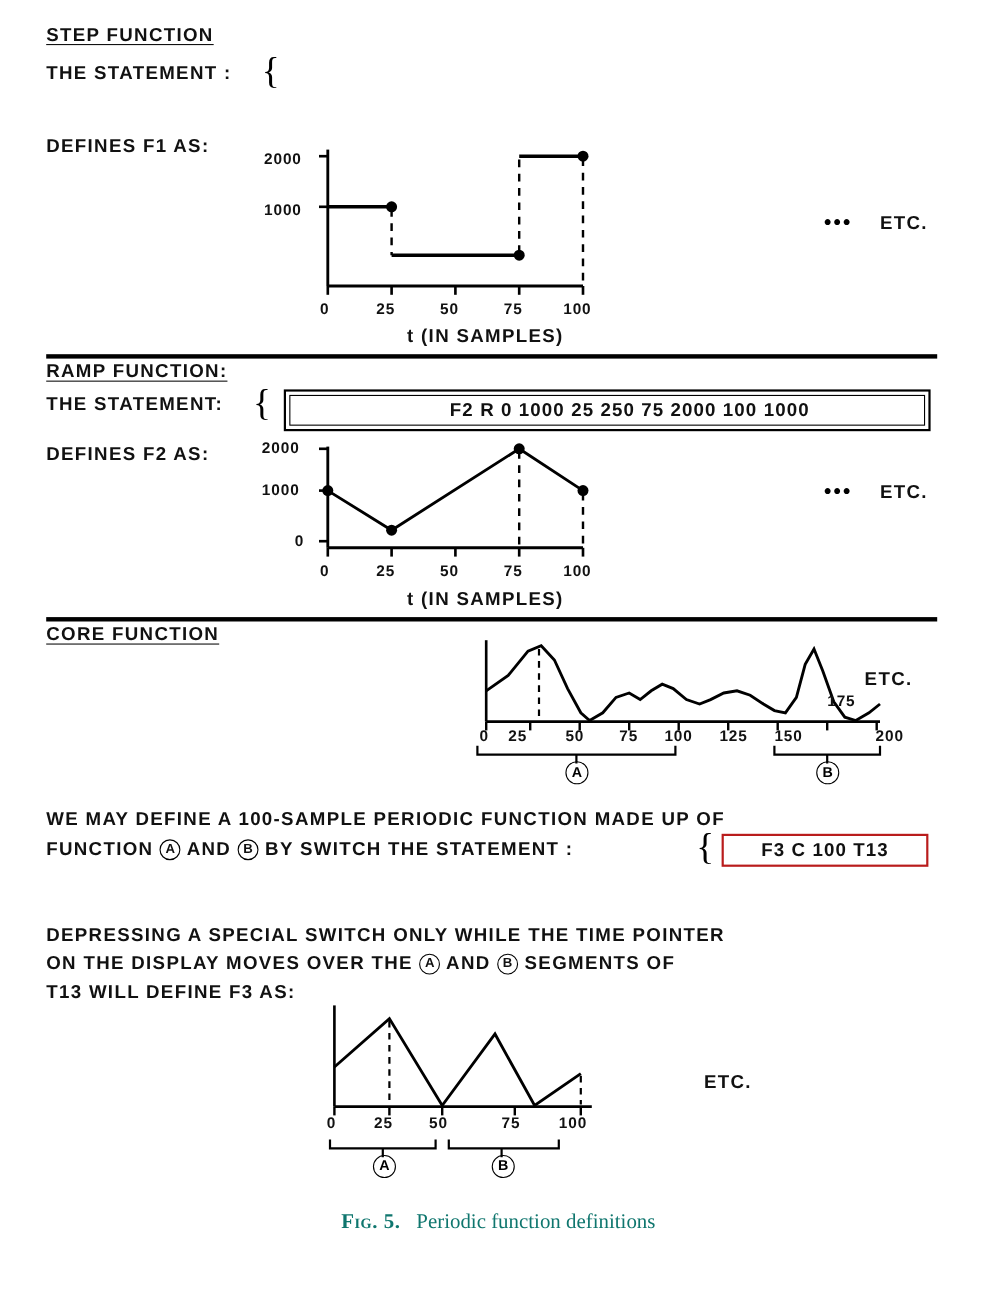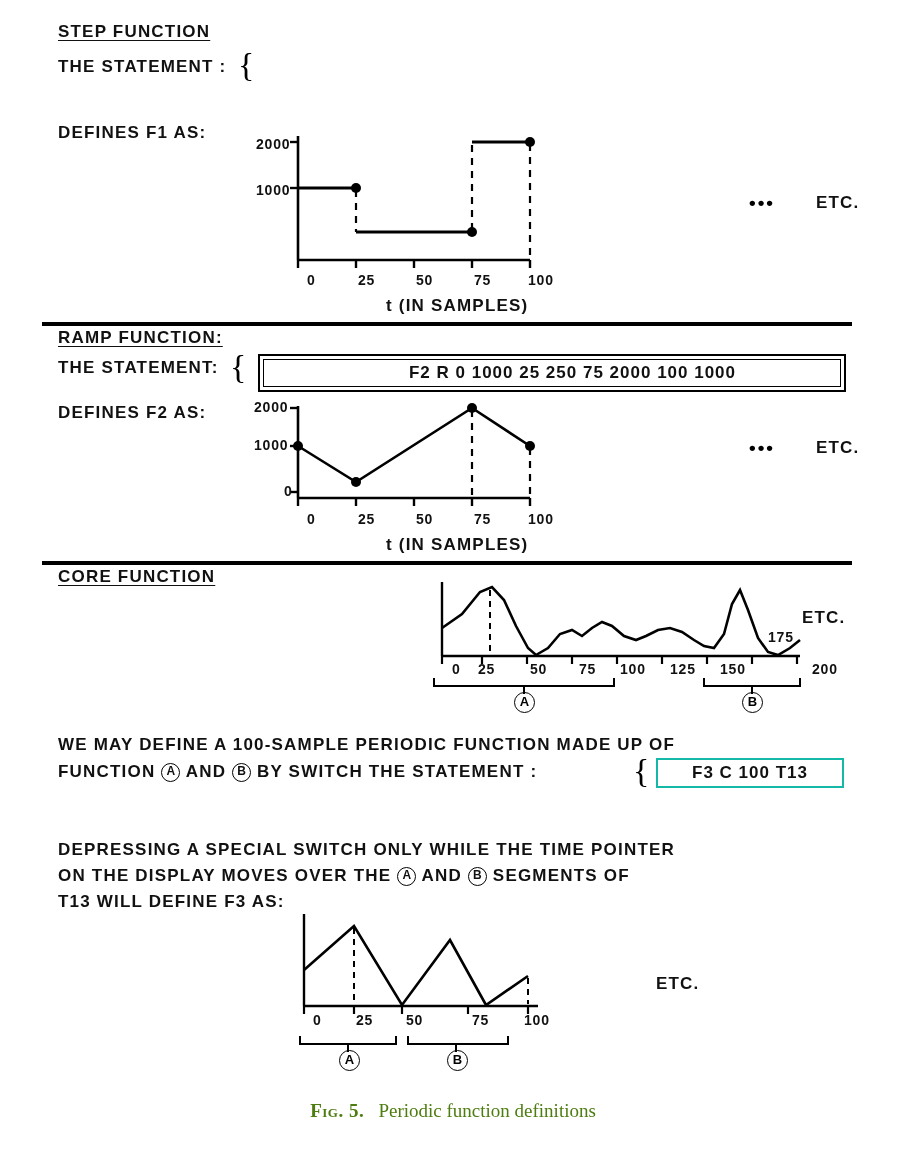--- a/index.html
+++ b/index.html
@@ -22,21 +22,20 @@
     height: 1172px;
   }
   .lbl {
     position: absolute;
     font-family: "Liberation Sans", sans-serif;
     letter-spacing: 1.2px;
     font-size: 17px;
     white-space: nowrap;
     font-weight: 600;
     color: #111;
-    margin-left: 16px;
   }
   .lbl.small { font-size: 14px; letter-spacing: 0.8px; }
   .underline {
     text-decoration: underline;
     text-underline-offset: 3px;
   }
   .stmt-box {
     position: absolute;
     border: 2.5px solid #000;
     box-sizing: border-box;
@@ -55,21 +54,21 @@
     z-index: 2;
     width: 100%;
     text-align: center;
     font-family: "Liberation Sans", sans-serif;
     font-size: 17px;
     font-weight: 600;
     letter-spacing: 1px;
     color: #111;
   }
   .stmt-box.single {
-    border: 2px solid #14b8a6;
+    border: 2px solid #b91c1c;
   }
   .hrule {
     position: absolute;
     background: #000;
   }
   svg { position: absolute; overflow: visible; }
   .brace {
     position: absolute;
     font-size: 34px;
     line-height: 1;
@@ -81,21 +80,21 @@
     letter-spacing: 2px;
     font-weight: 700;
   }
   .caption {
     position: absolute;
     left: 0;
     width: 906px;
     text-align: center;
     font-family: "Liberation Serif", serif;
     font-size: 19px;
-    color: #4d7c0f;
+    color: #0f766e;
   }
   .caption .figlab {
     font-variant: small-caps;
     font-weight: 700;
     letter-spacing: 0.5px;
   }
   .circled {
     display: inline-block;
     border: 1.6px solid #000;
     border-radius: 50%;

